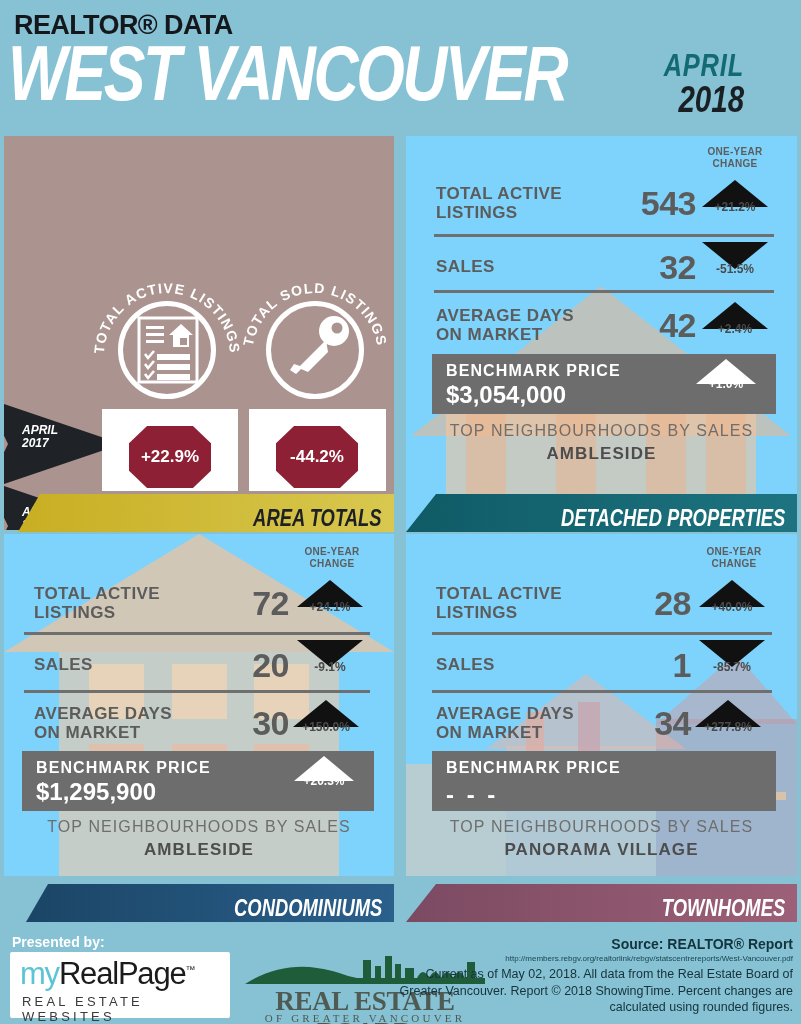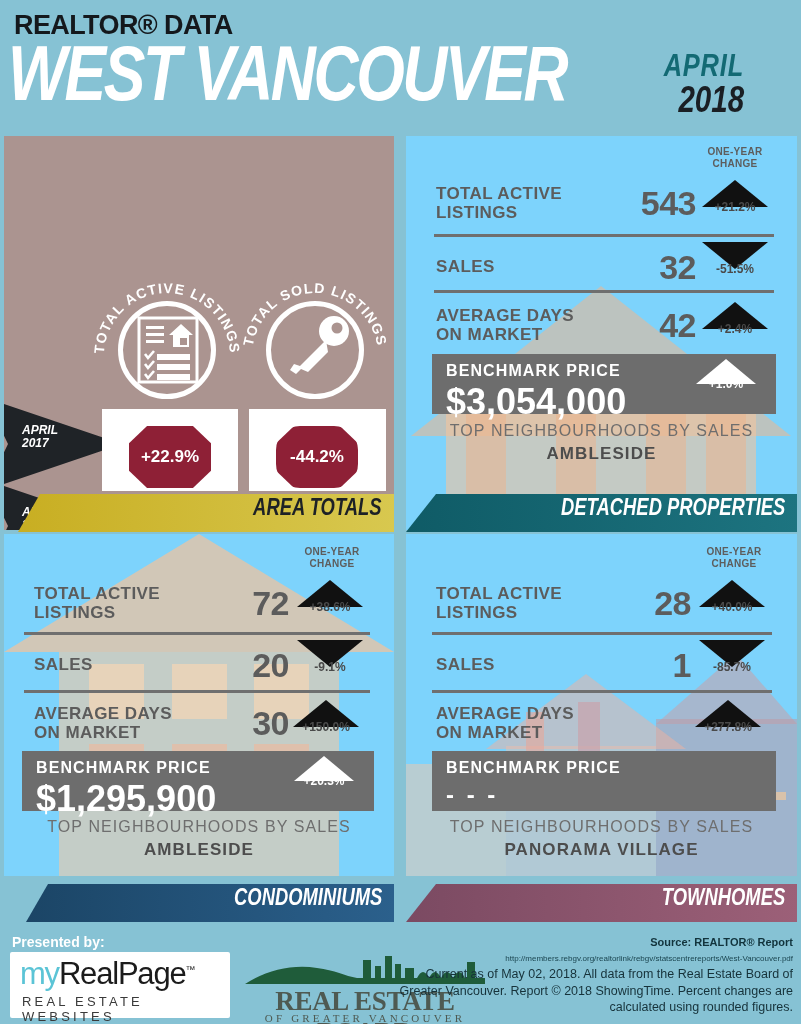--- a/index.html
+++ b/index.html
@@ -74,21 +74,21 @@
   }
   .octagon {
     position:absolute; width:82px; height:62px; background:#8e2036;
     clip-path:polygon(22% 0,78% 0,100% 28%,100% 72%,78% 100%,22% 100%,0 72%,0 28%);
     display:flex; align-items:center; justify-content:center;
     color:#fff; font-size:17px; font-weight:600;
   }
 
   
   .banner {
-    position:absolute; height:38px; display:flex; align-items:flex-start;
+    position:absolute; height:38px; display:flex; align-items:flex-end;
     justify-content:flex-end; padding-right:12px;
   }
   .banner .blabel {
     font-size:23px; font-weight:bold; font-style:italic; letter-spacing:0px;
     font-family:"Liberation Sans Narrow","Liberation Sans",sans-serif;
     transform:scaleX(0.80); transform-origin:right center;
     white-space:nowrap;
   }
   .banner-left { clip-path:polygon(22px 0,100% 0,100% 100%,0 100%); }
   .banner-right { clip-path:polygon(30px 0,100% 0,100% 100%,0 100%); }
@@ -132,21 +132,21 @@
   .divider { position:absolute; height:3px; background:#6f6f6f; }
 
   .bench {
     position:absolute; background:#6d6d6d; display:block;
   }
   .bench .btitle {
     position:absolute; left:14px; top:8px; color:#fff; font-size:16px;
     font-weight:bold; letter-spacing:1.1px;
   }
   .bench .bprice {
-    position:absolute; left:14px; top:27px; color:#fff; font-size:36px;
+    position:absolute; left:14px; top:27px; color:#fff; font-size:24px;
     font-weight:bold; letter-spacing:0px;
   }
   .bench .bchg { position:absolute; right:14px; top:5px; width:72px; text-align:center; }
 
   .topn {
     position:absolute; text-align:center; font-size:16px; color:#6e6e6e;
     letter-spacing:1.1px;
   }
   .topn-name {
     position:absolute; text-align:center; font-size:17px; color:#4d4d4d;
@@ -178,21 +178,21 @@
     font-family:"Liberation Serif", serif; font-size:27px; color:#4e5a52;
     letter-spacing:-0.3px; font-weight:bold;
   }
   .rebgv-sub {
     position:absolute; left:0; top:58px; width:240px; text-align:center;
     font-family:"Liberation Serif", serif; font-size:11px; color:#4e5a52;
     letter-spacing:3.2px;
   }
   .src {
     position:absolute; right:8px; top:6px; text-align:right; color:#12343d;
-    font-size:11px; font-weight:bold;
+    font-size:14px; font-weight:bold;
   }
   .srcurl {
     position:absolute; right:8px; top:24px; text-align:right; color:#1b4550;
     font-size:8px;
   }
   .srcbody {
     position:absolute; right:8px; top:36px; width:400px; text-align:right;
     color:#16323a; font-size:12.5px; line-height:1.32;
   }
 
@@ -280,21 +280,21 @@
       </div>
     </div>
     <div class="valbox" style="left:98px; top:359px; width:136px; height:82px;">
       <span>643</span>
     </div>
     <div class="valbox" style="left:245px; top:359px; width:137px; height:82px;">
       <span>53</span>
     </div>
 
     <div class="octagon" style="left:125px; top:290px;">+22.9%</div>
-    <div class="octagon" style="left:272px; top:290px;border-radius:24px;">-44.2%</div>
+    <div class="octagon" style="left:272px; top:290px;">-44.2%</div>
   </div>
 
   <div class="banner banner-left" style="left:18px; top:494px; width:376px; background:linear-gradient(90deg,#c8ae22,#d8c84f);">
     <span class="blabel" style="color:#1d2126;">AREA TOTALS</span>
   </div>
 
   <div class="panel statpanel" id="panel-detached" style="left:406px; top:136px; width:391px; height:394px;">
     <div class="art">
       <svg width="391" height="394" viewBox="0 0 391 394">
         <polygon points="195,150 385,300 5,300" fill="#f0b68d" opacity="0.55"></polygon>
@@ -387,21 +387,21 @@
     </div>
 
     <div class="srow" style="top:38px;">
       <div class="slabel">
         <span>TOTAL ACTIVE</span><br>
         <span>LISTINGS</span>
       </div>
       <div class="snum" style="left:190px; width:95px;">72</div>
       <div class="chg" style="left:290px; top:8px;">
         <div class="tri-up"></div>
-        <div class="chg-pct">+38.6%</div>
+        <div class="chg-pct">+24.1%</div>
       </div>
     </div>
     <div class="divider" style="left:20px; top:98px; width:346px;"></div>
 
     <div class="srow" style="top:100px;">
       <div class="slabel">
         <span>SALES</span>
       </div>
       <div class="snum" style="left:190px; width:95px;">20</div>
       <div class="chg" style="left:290px; top:6px;">
@@ -484,20 +484,21 @@
         <div class="chg-pct">-85.7%</div>
       </div>
     </div>
     <div class="divider" style="left:26px; top:156px; width:340px;"></div>
 
     <div class="srow" style="top:158px;">
       <div class="slabel">
         <span>AVERAGE DAYS</span><br>
         <span>ON MARKET</span>
       </div>
+      <div class="snum" style="left:190px; width:95px;">34</div>
       <div class="chg" style="left:286px; top:8px;">
         <div class="tri-up"></div>
         <div class="chg-pct">+277.8%</div>
       </div>
     </div>
 
     <div class="bench" style="left:26px; top:217px; width:344px; height:60px;">
       <div class="btitle">BENCHMARK PRICE</div>
       <div class="bprice" style="top:30px; font-size:24px; letter-spacing:3px;">- - -</div>
     </div>

